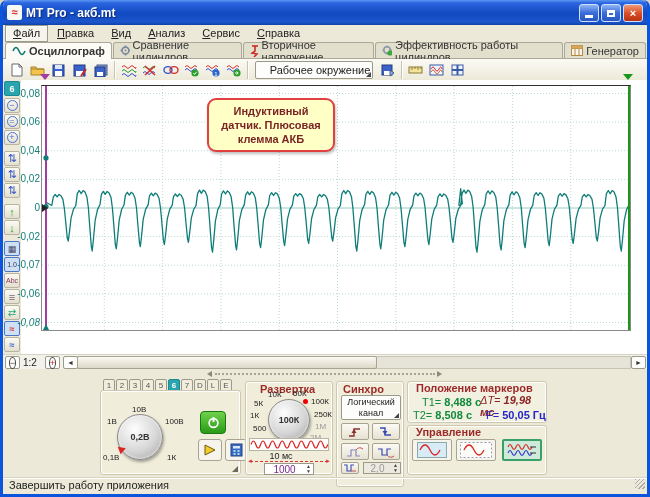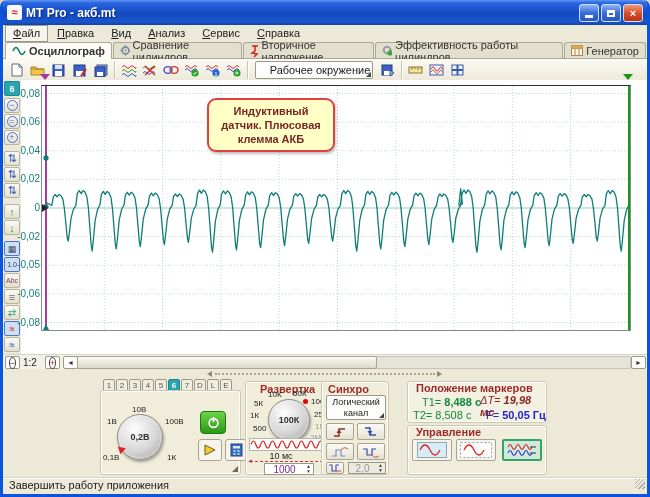--- a/index.html
+++ b/index.html
@@ -375,23 +375,23 @@
           <span>Индуктивный датчик. Плюсовая клемма АКБ</span>
         </div>
       </div>
       <div id="ylabels">
           <div class="ylab abs" style="left: -11px; top: 7.5px;">0,08</div>
           <div class="ylab abs" style="left: -11px; top: 36.125px;">0,06</div>
           <div class="ylab abs" style="left: -11px; top: 64.75px;">0,04</div>
           <div class="ylab abs" style="left: -11px; top: 93.375px;">0,02</div>
           <div class="ylab abs" style="left: -11px; top: 122px;">0</div>
           <div class="ylab abs" style="left: -11px; top: 150.625px;">-0,02</div>
-          <div class="ylab abs" style="left: -11px; top: 179.25px;">-0,05</div>
+          <div class="ylab abs" style="left: -11px; top: 179.25px;">-0,07</div>
           <div class="ylab abs" style="left: -11px; top: 207.875px;">-0,06</div>
-          <div class="ylab abs" style="left: -11px; top: 236.5px;">-0,08</div>
+          <div class="ylab abs" style="left: -11px; top: 236.5px; font-style: italic;">-0,08</div>
         </div>
       <div id="xlabels">
           <div class="xlab abs" style="left: 24px;">8,488</div>
           <div class="xlab abs" style="left: 82.3px;">8,49</div>
           <div class="xlab abs" style="left: 140.6px;">8,492</div>
           <div class="xlab abs" style="left: 198.9px;">8,494</div>
           <div class="xlab abs" style="left: 257.2px;">8,496</div>
           <div class="xlab abs" style="left: 315.5px;">8,498</div>
           <div class="xlab abs" style="left: 373.8px;">8,5</div>
           <div class="xlab abs" style="left: 432.1px;">8,502</div>
@@ -485,21 +485,21 @@
         <div class="abs" style="left:0;top:69px;width:70px;text-align:center;font-size:9px;">10 мс</div>
         <div class="abs" style="left:4px;top:79px;width:78px;border-top:1px dashed #d33;"></div>
         <div class="abs" style="left:1px;top:76px;color:#d33;font-size:6px;">◄</div>
         <div class="abs" style="right:1px;top:76px;color:#d33;font-size:6px;">►</div>
         <div class="spin" style="left:18px;top:81px;width:50px;height:12px;color:#7a2a8a;">
           <span class="val">1000</span>
           <span class="arr">▲<br>▼</span>
         </div>
       </div>
 
-      <div class="gbox" style="left:318px;top:1px;width:68px;height:94px;padding-left:28px;">
+      <div class="gbox" style="left:333px;top:1px;width:68px;height:106px;padding-left:28px;">
         <div class="gtitle" style="left:6px;top:1px;">Синхро</div>
         <div class="abs corner-arrow" style="left:4px;top:13px;width:60px;height:25px;background:#fdfdfb;border:1px solid #9a9a8a;border-radius:2px;font-size:9px;text-align:center;line-height:1.2;padding-top:1px;position:absolute;">
           <span>Логический канал</span>
         </div>
         <div class="trigbtn" style="left:4px;top:41px;">
           <svg width="16" height="12">
               <path d="M2 10 h5 v-7 h6" fill="none" stroke="#8b3030" stroke-width="1.4"></path>
               <path d="M7 7 l-2.5 0 l2.5 -4 l2.5 4 z" fill="#8b3030"></path>
             </svg>
         </div>
@@ -529,21 +529,21 @@
         </div>
         <div class="spin" style="left:26px;top:80px;width:38px;height:12px;color:#999;background:#eceadf;">
           <span class="val">2,0</span>
           <span class="arr">▲<br>▼</span>
         </div>
       </div>
 
       <div class="gbox" style="left:404px;top:1px;width:140px;height:42px;background:#f2f0e0;">
         <div class="gtitle" style="left:8px;top:0;">Положение маркеров</div>
         <div class="abs" style="left:14px;top:14px;color:#118a3c;"><span>T1=</span> <span style="font-weight:bold;">8,488 с</span></div>
-        <div class="abs" style="left:5px;top:27px;color:#118a3c;"><span>T2=</span> <span style="font-weight:normal;">8,508 с</span></div>
+        <div class="abs" style="left:5px;top:27px;color:#118a3c;"><span>T2=</span> <span style="font-weight:bold;">8,508 с</span></div>
         <div class="abs" style="left:72px;top:12px;color:#8b2525;font-style:italic;"><span>ΔT=</span> <span style="font-weight:bold;">19,98 мс</span></div>
         <div class="abs" style="left:78px;top:27px;color:#2525c8;"><span>F=</span> <span style="font-weight:bold;">50,05 Гц</span></div>
       </div>
 
       <div class="gbox" style="left:404px;top:45px;width:140px;height:50px;">
         <div class="gtitle" style="left:8px;top:0;">Управление</div>
         <div class="wavebtn" style="left:4px;top:13px;">
           <svg width="30" height="16">
               <rect x="0.5" y="0.5" width="29" height="15" fill="#d8ecf8" stroke="#8aa"></rect>
               <path d="M3 8 q5 -10 10 0 t10 0" fill="none" stroke="#d22" stroke-width="1.3"></path>

